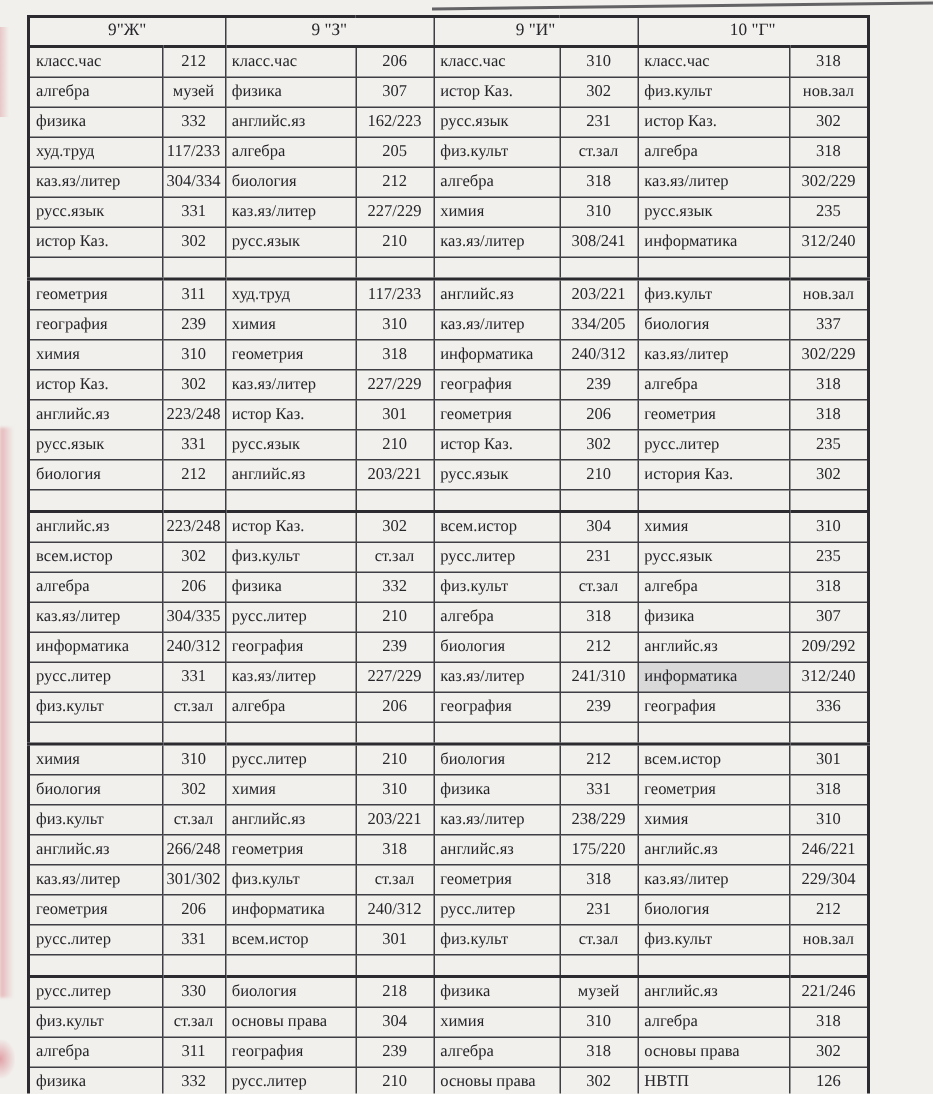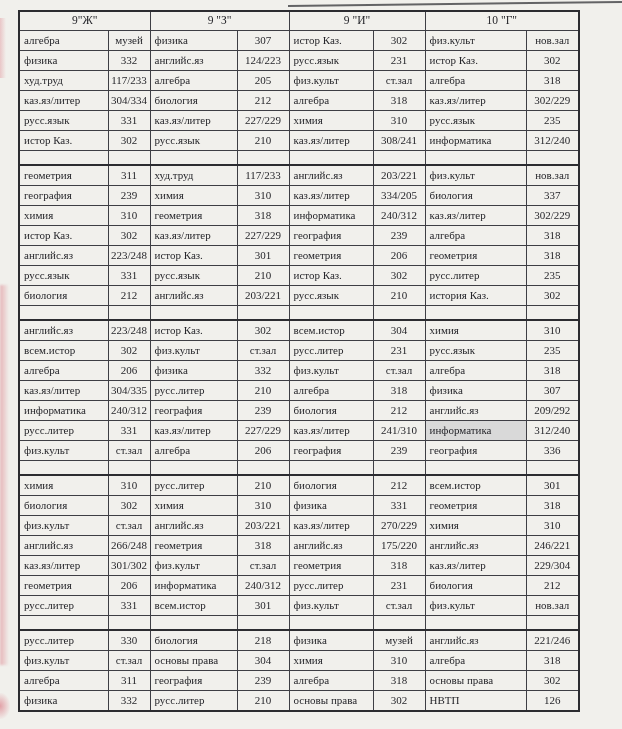--- a/index.html
+++ b/index.html
@@ -60,35 +60,45 @@
     </colgroup>
     <thead>
       <tr>
         <th colspan="2">9"Ж"</th>
         <th colspan="2">9 "З"</th>
         <th colspan="2">9 "И"</th>
         <th colspan="2">10 "Г"</th>
       </tr>
     </thead>
     <tbody>
+        <tr class="block-start">
+          <td class="subj">класс.час</td>
+          <td class="room">212</td>
+          <td class="subj">класс.час</td>
+          <td class="room">206</td>
+          <td class="subj">класс.час</td>
+          <td class="room">310</td>
+          <td class="subj">класс.час</td>
+          <td class="room">318</td>
+        </tr>
         <tr>
           <td class="subj">алгебра</td>
           <td class="room">музей</td>
           <td class="subj">физика</td>
           <td class="room">307</td>
           <td class="subj">истор Каз.</td>
           <td class="room">302</td>
           <td class="subj">физ.культ</td>
           <td class="room">нов.зал</td>
         </tr>
         <tr>
           <td class="subj">физика</td>
           <td class="room">332</td>
           <td class="subj">английс.яз</td>
-          <td class="room">124/223</td>
+          <td class="room">162/223</td>
           <td class="subj">русс.язык</td>
           <td class="room">231</td>
           <td class="subj">истор Каз.</td>
           <td class="room">302</td>
         </tr>
         <tr>
           <td class="subj">худ.труд</td>
           <td class="room">117/233</td>
           <td class="subj">алгебра</td>
           <td class="room">205</td>
@@ -316,21 +326,21 @@
           <td class="room">331</td>
           <td class="subj">геометрия</td>
           <td class="room">318</td>
         </tr>
         <tr>
           <td class="subj">физ.культ</td>
           <td class="room">ст.зал</td>
           <td class="subj">английс.яз</td>
           <td class="room">203/221</td>
           <td class="subj">каз.яз/литер</td>
-          <td class="room">270/229</td>
+          <td class="room">238/229</td>
           <td class="subj">химия</td>
           <td class="room">310</td>
         </tr>
         <tr>
           <td class="subj">английс.яз</td>
           <td class="room">266/248</td>
           <td class="subj">геометрия</td>
           <td class="room">318</td>
           <td class="subj">английс.яз</td>
           <td class="room">175/220</td>

